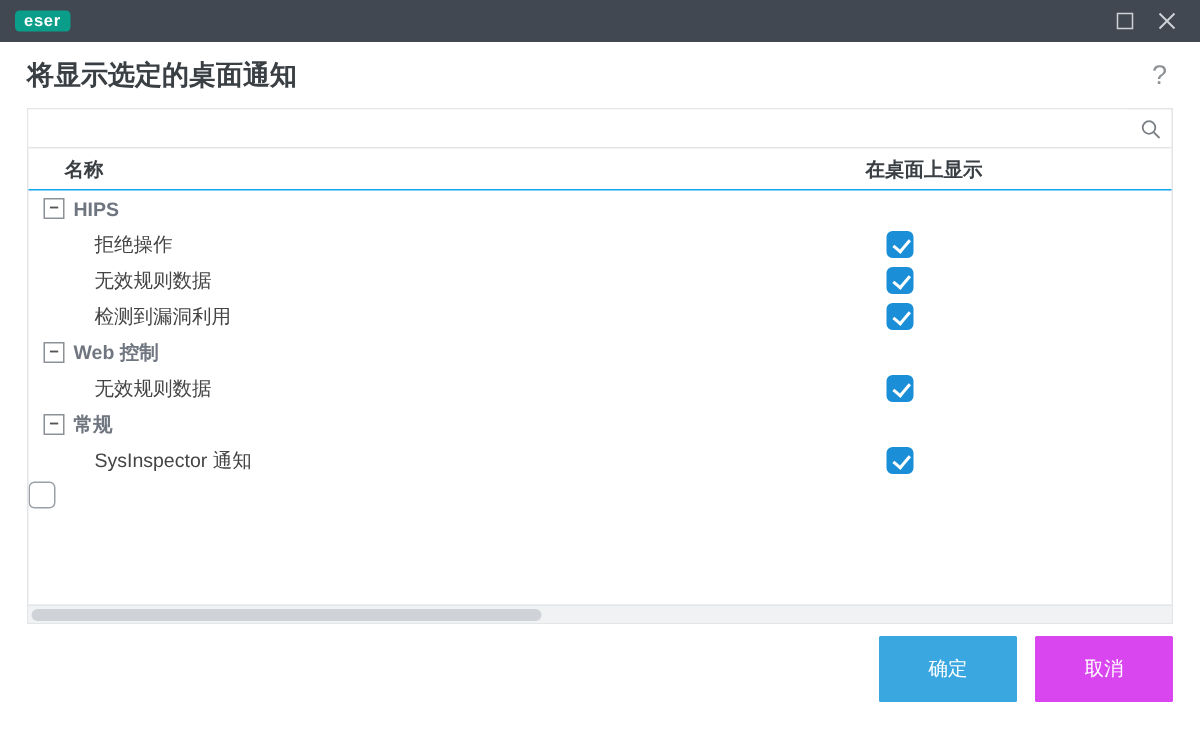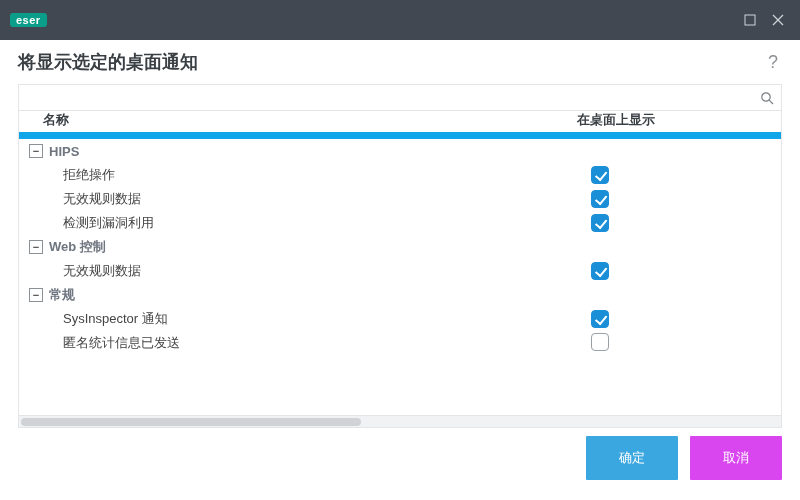--- a/index.html
+++ b/index.html
@@ -1,31 +1,31 @@
 <!DOCTYPE html>
 <html><head>
 <meta charset="utf-8">
 <style>
   * { box-sizing: border-box; margin: 0; padding: 0; }
   html, body { width: 800px; height: 500px; font-family: "Segoe UI", Tahoma, Arial, sans-serif; font-size: 13px; color: #333; background: #fff; overflow: hidden; }
-  .titlebar { height: 40px; background: #414852; display: flex; align-items: center; padding: 0 8px 0 10px; color: #cfd3d8; }
+  .titlebar { height: 28px; background: #414852; display: flex; align-items: center; padding: 0 8px 0 10px; color: #cfd3d8; }
   .brand-badge { background: #0a9e8a; color: #fff; font-weight: bold; font-size: 11px; padding: 1px 6px; border-radius: 3px; letter-spacing: 0.5px; }
   .brand-text { margin-left: 8px; font-size: 12px; letter-spacing: 1px; color: #b9bec6; }
   .titlebar-spacer { flex: 1; }
   .titlebar-btn { width: 28px; height: 28px; display: flex; align-items: center; justify-content: center; color: #cfd3d8; cursor: pointer; }
   .titlebar-btn svg { width: 12px; height: 12px; }
   .subheader { height: 44px; display: flex; align-items: center; padding: 0 18px; }
   .subheader h1 { font-size: 18px; font-weight: 700; color: #3a3f44; }
   .subheader-spacer { flex: 1; }
   .help { color: #8c9196; font-size: 18px; cursor: pointer; padding: 0 4px; }
   .panel { margin: 0 18px; border: 1px solid #e3e5e7; height: 344px; display: flex; flex-direction: column; background: #fff; }
   .searchbar { height: 26px; border-bottom: 1px solid #e3e5e7; display: flex; align-items: center; }
   .search-input { flex: 1; border: none; outline: none; height: 100%; padding: 0 8px; font-size: 13px; }
   .search-icon { width: 28px; display: flex; align-items: center; justify-content: center; color: #7a7f85; }
-  .table-head { height: 28px; display: flex; border-bottom: 7px solid #0ea5e9; font-weight: 600; color: #3a3f44; padding-right: 14px; }
+  .table-head { height: 28px; display: flex; align-items: center; border-bottom: 1px solid #0ea5e9; font-weight: 600; color: #3a3f44; padding-right: 14px; }
   .col-name { flex: 1; padding-left: 24px; }
   .col-show { width: 190px; }
   .rows { flex: 1; overflow-y: auto; overflow-x: hidden; position: relative; }
   .rows::-webkit-scrollbar { width: 10px; height: 10px; }
   .rows::-webkit-scrollbar-thumb { background: #cfd3d8; border-radius: 5px; }
   .rows::-webkit-scrollbar-track { background: #f1f2f3; }
   .group-row { display: flex; align-items: center; height: 24px; color: #6f7680; font-weight: 600; padding-left: 10px; }
   .group-toggle { width: 14px; height: 14px; border: 1px solid #8c9196; display: flex; align-items: center; justify-content: center; margin-right: 6px; font-size: 11px; line-height: 1; color: #555; cursor: pointer; background: #fff; }
   .item-row { display: flex; align-items: center; height: 24px; }
   .item-label { flex: 1; padding-left: 44px; color: #444; }
@@ -106,21 +106,20 @@
       </div>
       <div class="group-row">
         <span class="group-toggle">−</span>
         <span>常规</span>
       </div>
       <div class="item-row">
         <div class="item-label">SysInspector 通知</div>
         <div class="item-check"><span class="chk on"></span></div>
       </div>
       <div class="item-row">
-        <div class="item-label">匿名统计信息已发送</div>
         <div class="item-check"><span class="chk off"></span></div>
       </div>
     </div>
   <div class="hscroll">
     <div class="hscroll-thumb"></div>
   </div>
 </div>
 
 <div class="footer">
   <button class="btn btn-primary">确定</button>

